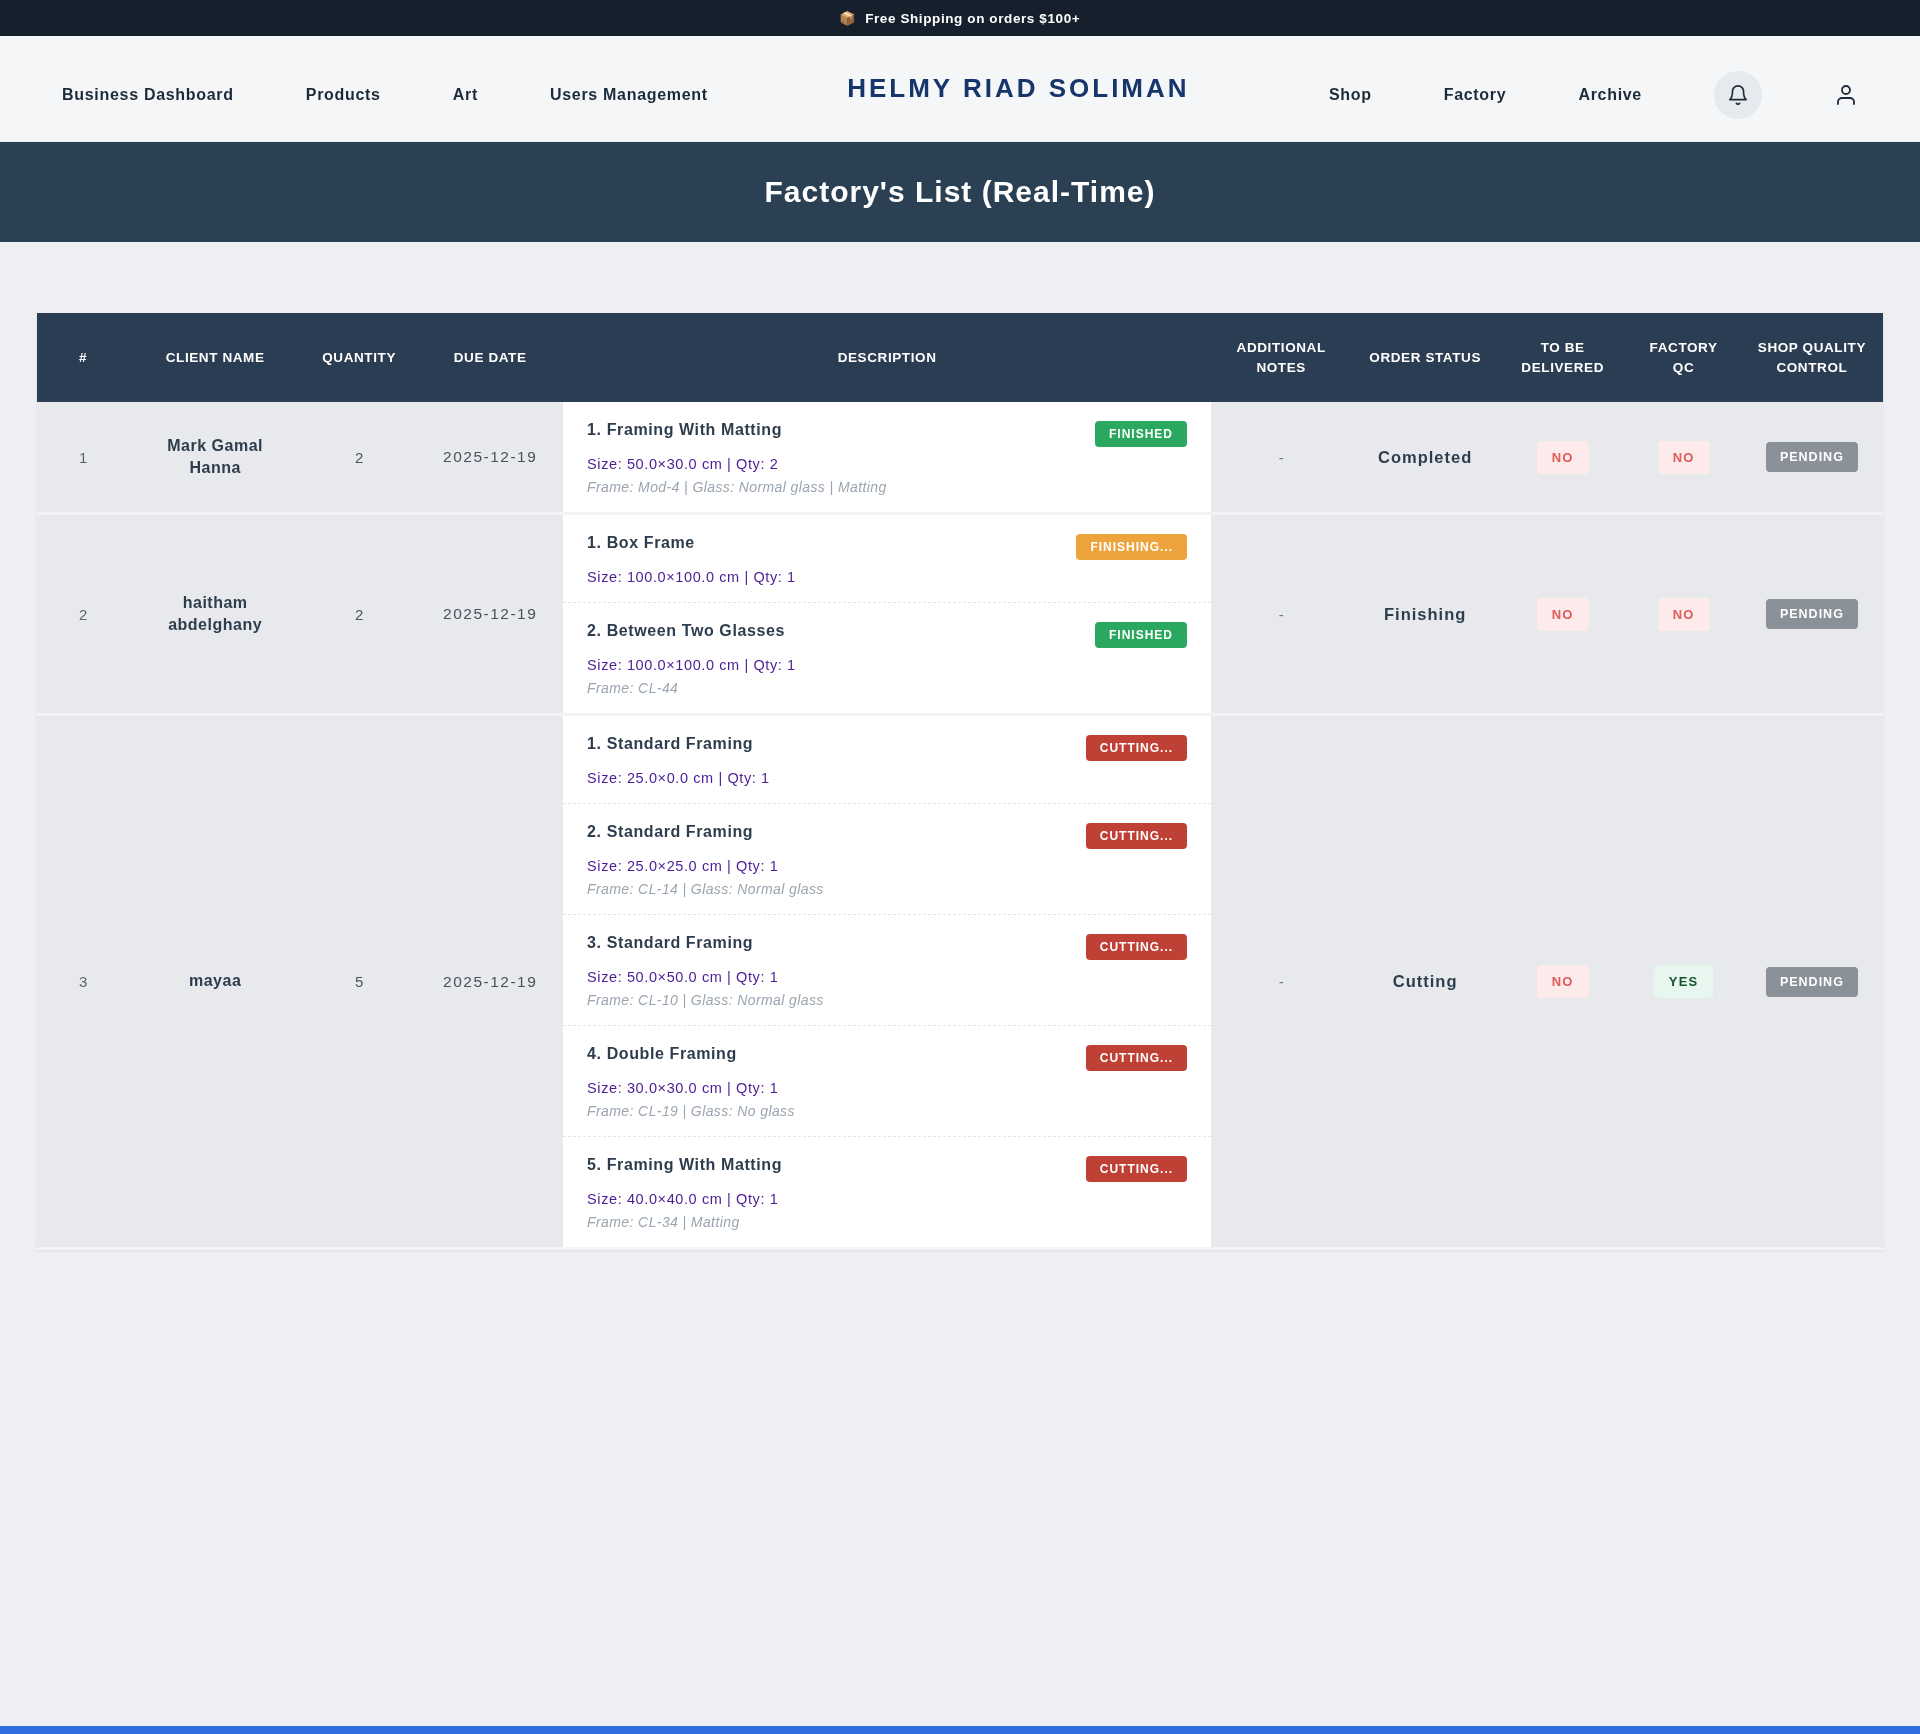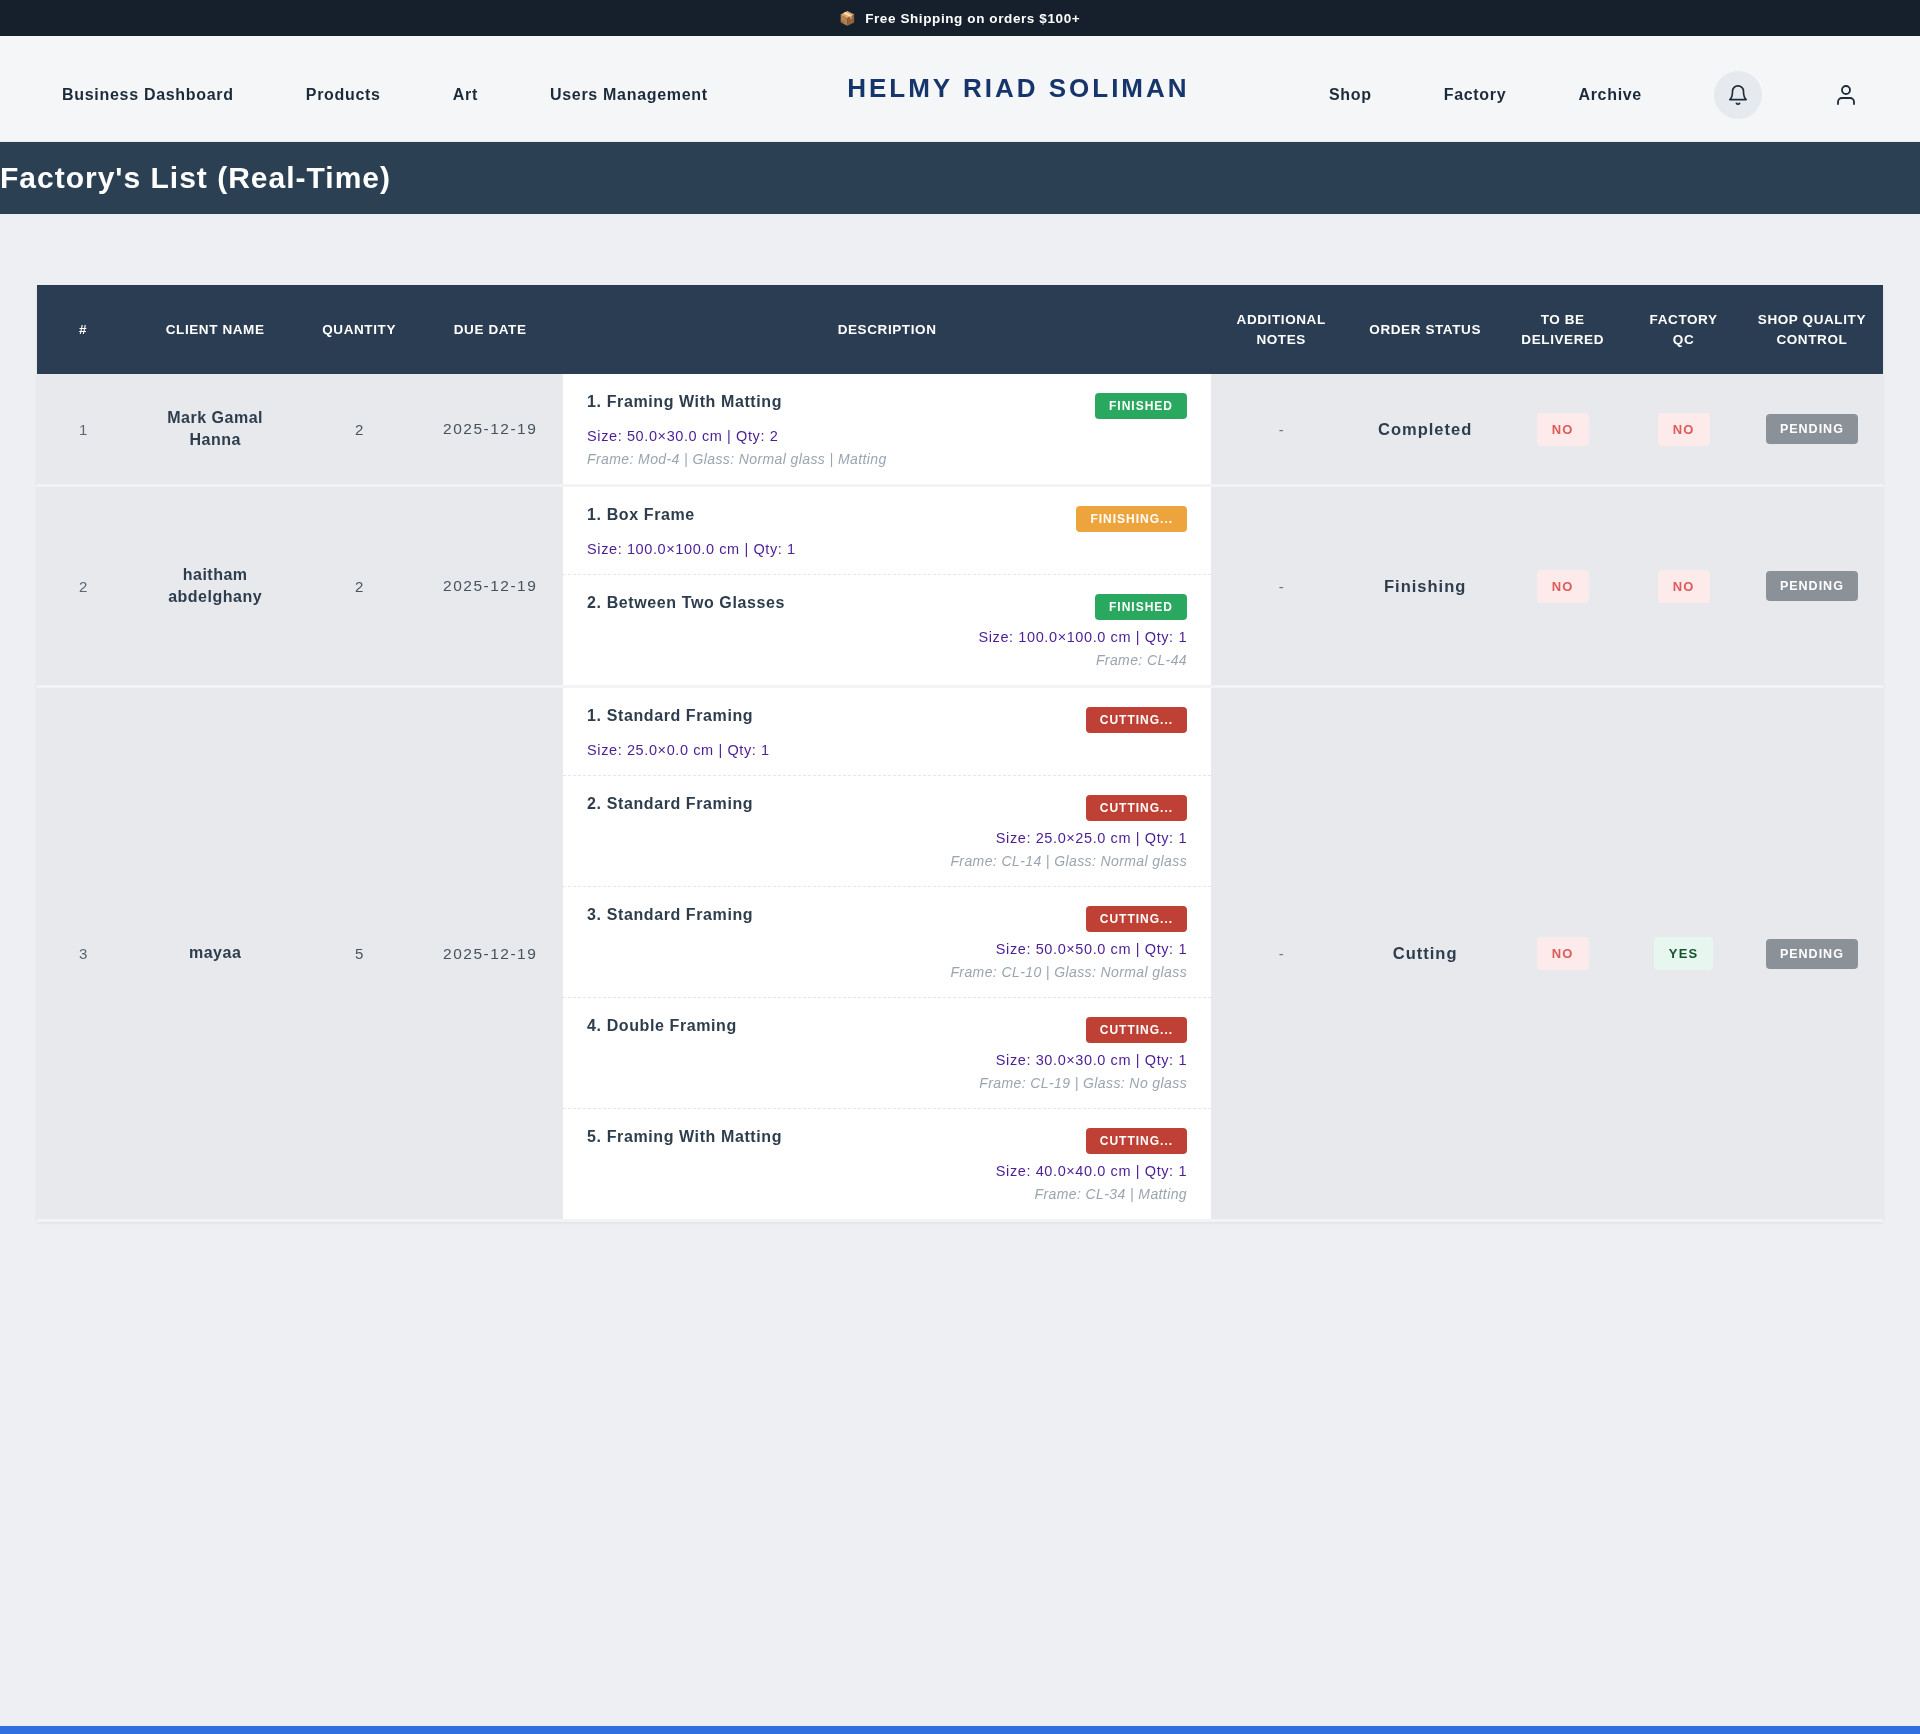--- a/index.html
+++ b/index.html
@@ -37,21 +37,21 @@
     background:none; border:none; cursor:pointer; display:flex;
     align-items:center; justify-content:center; padding:0;
   }
   .bell-wrap {
     width:48px; height:48px; border-radius:50%; background:#e6e9ee;
   }
   svg.lineicon { stroke:#1c2b3a; fill:none; stroke-width:1.8; stroke-linecap:round; stroke-linejoin:round; }
 
   
   .title-band {
-    height:72px; background:#2c4054; display:flex; align-items:center; justify-content:flex-start;
+    height:100px; background:#2c4054; display:flex; align-items:center; justify-content:center;
   }
   .title-band h1 {
     color:#ffffff; font-size:30px; font-weight:bold; letter-spacing:1px;
   }
 
   
   .table-wrap { margin:71px 37px 0 37px; box-shadow:0 1px 3px rgba(0,0,0,0.07); }
   table.orders { width:100%; border-collapse:collapse; table-layout:fixed; }
   thead th {
     background:#2b3d52; color:#ffffff; font-size:13.5px; font-weight:bold;
@@ -64,21 +64,21 @@
   }
   td.c-num { color:#5b6672; font-size:15px; }
   td.c-client { font-weight:bold; font-size:16px; color:#2e3d4d; letter-spacing:0.5px; line-height:1.4; }
   td.c-qty { color:#49545f; font-size:15px; }
   td.c-date { color:#46525e; font-size:15.5px; letter-spacing:1.5px; white-space:nowrap; }
   td.c-desc { background:#ffffff; padding:0; vertical-align:top; text-align:left; }
   td.c-notes { color:#6b7682; font-size:15px; }
   td.c-status { font-weight:bold; font-size:16.5px; letter-spacing:1px; color:#2e3d4d; }
 
   .item { padding:19px 24px 17px 24px; }
-  .item + .item { border-top:1px dashed #e4e7ea;text-align:right; }
+  .item + .item { border-top:1px dashed #e4e7ea; }
   .item-head { display:flex; align-items:flex-start; justify-content:space-between; gap:22px; }
   .item-title { font-weight:bold; font-size:16px; color:#2e3d4d; letter-spacing:0.6px; }
   .item-badge {
     padding:6px 14px; border-radius:4px; color:#ffffff; font-weight:bold;
     font-size:12px; letter-spacing:1px; white-space:nowrap; flex:none; cursor:default;
   }
   .b-finished  { background:#2ba85f; }
   .b-finishing { background:#eea43d; }
   .b-cutting   { background:#bf4135; }
   .item-size  { margin-top:9px; font-size:14.5px; color:#4c1d95; letter-spacing:0.6px; }

